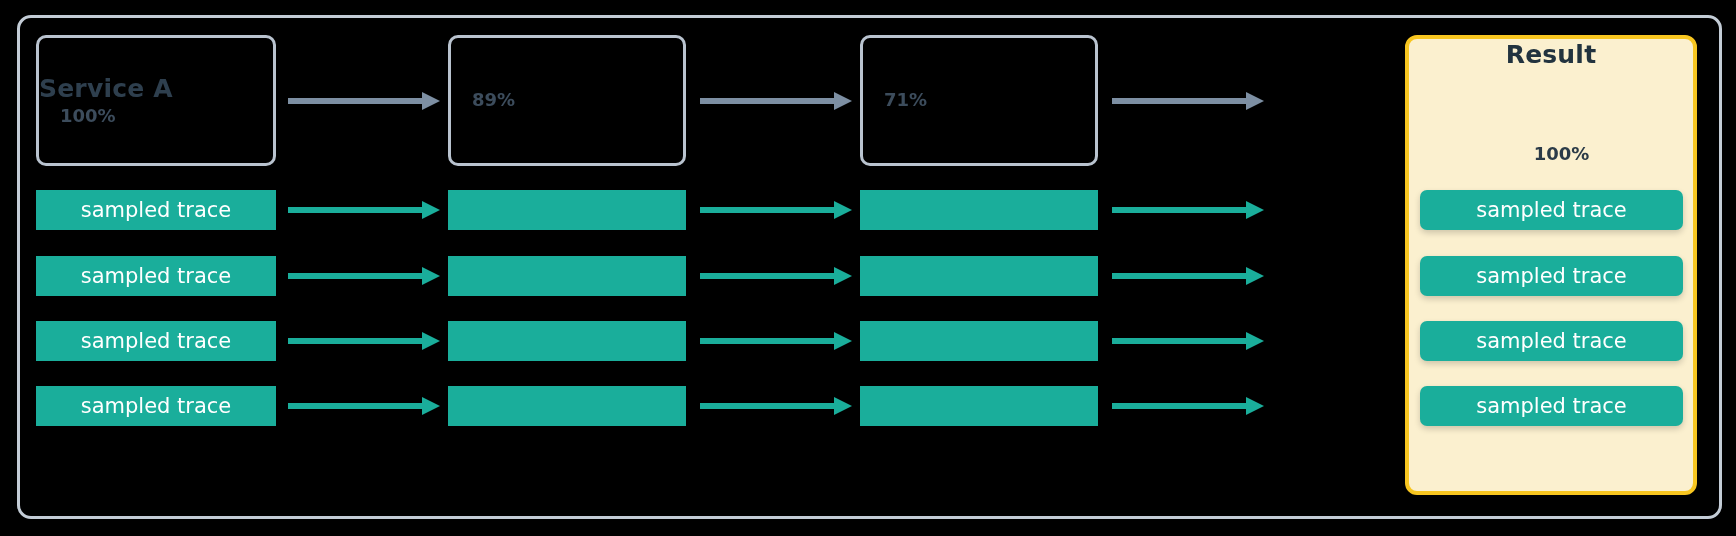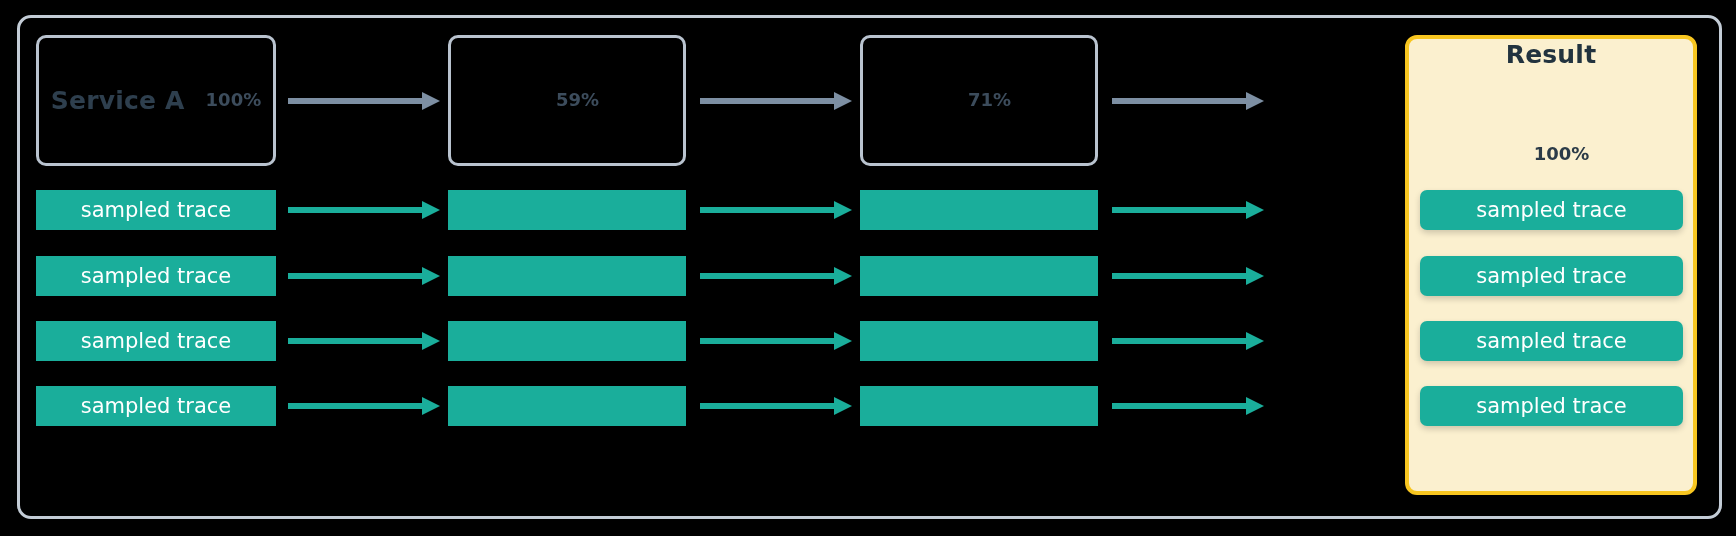--- a/index.html
+++ b/index.html
@@ -34,22 +34,22 @@
   
   .service-box {
     position: absolute;
     top: 35px;
     height: 131px;
     border: 3px solid #b9c3cf;
     border-radius: 10px;
     box-sizing: border-box;
     background: transparent;
     display: flex;
-    flex-direction: row;
-    align-items: center;
+    flex-direction: column;
+    align-items: flex-start;
     justify-content: center;
   }
   .service-title {
     font-size: 25px;
     font-weight: bold;
     color: #2e3f4e;
     letter-spacing: .2px;
     line-height: 1.25;
   }
   .service-pct {
@@ -127,21 +127,21 @@
       <div class="service-pct">100%</div>
     </div>
   </div>
 
   <div id="layers">
       <div class="service-box" style="left: 36px; width: 240px;">
         <div class="service-title">Service A</div>
         <div class="service-pct">100%</div>
       </div>
       <div class="service-box" style="left: 448px; width: 238px;">
-        <div class="service-pct">59%</div>
+        <div class="service-pct">89%</div>
       </div>
       <div class="service-box" style="left: 860px; width: 238px;">
         <div class="service-pct">71%</div>
       </div>
       <div class="arrow" style="left: 288px; top: 91px;">
         <svg width="152" height="20" viewBox="0 0 152 20">
           <rect x="0" y="7" width="134" height="6" fill="#7d8fa3"></rect>
           <polygon points="134,1 152,10 134,19" fill="#7d8fa3"></polygon>
         </svg>
       </div>

